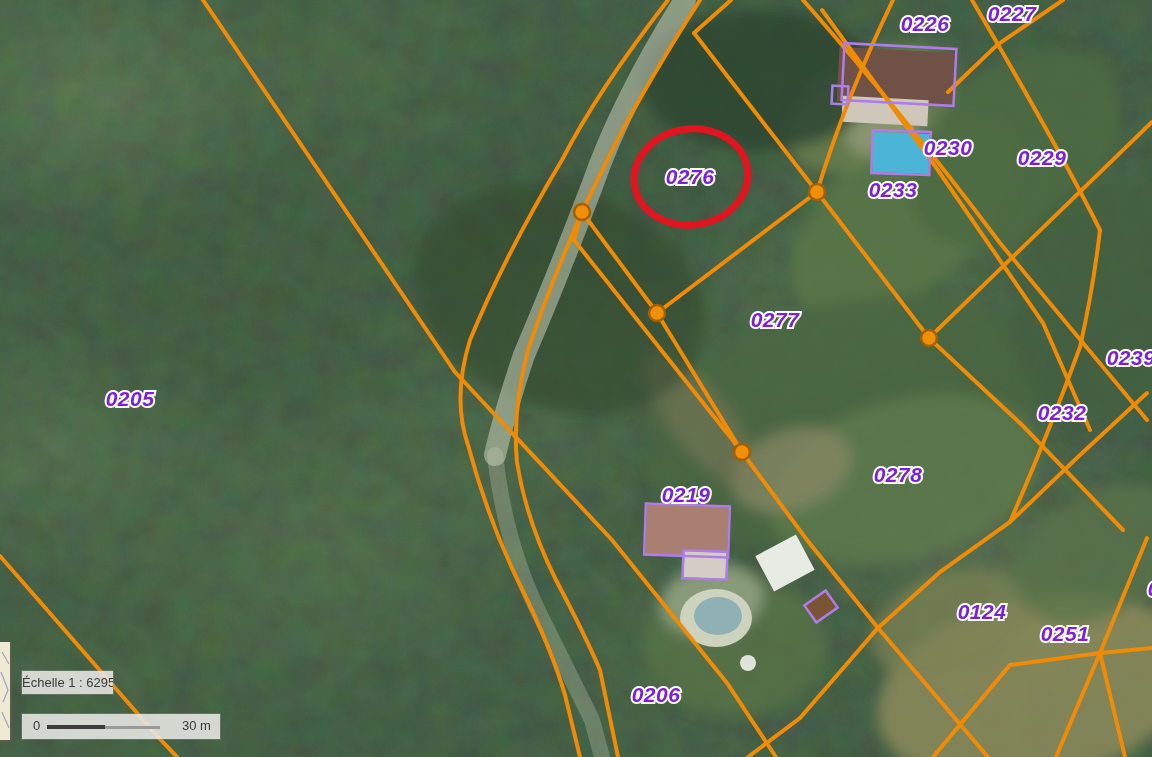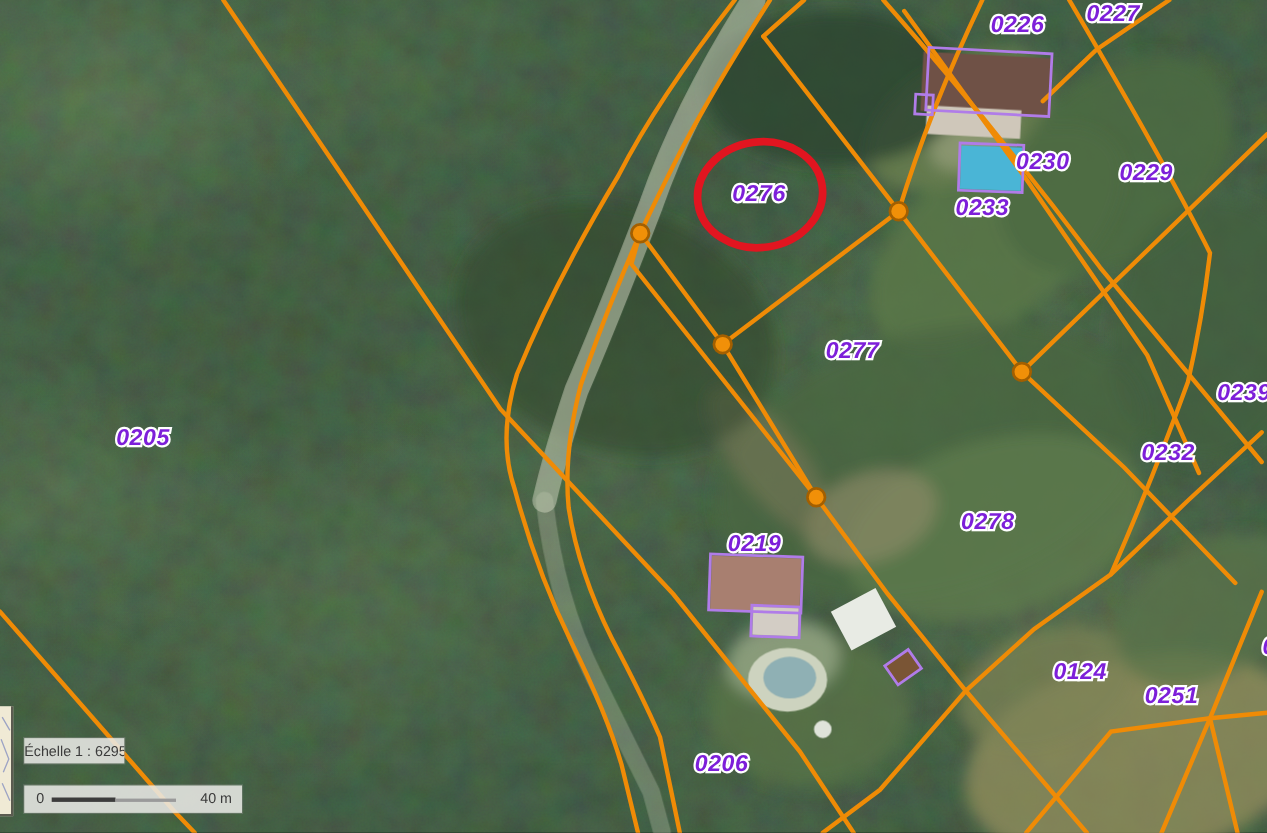--- a/index.html
+++ b/index.html
@@ -163,15 +163,15 @@
   </div>
 
   <div id="scaleTextPanel" class="panel">
     <span>Échelle 1 :  6295</span>
   </div>
 
   <div id="scaleBarPanel" class="panel">
     <span class="zero">0</span>
     <span class="seg dark"></span>
     <span class="seg light"></span>
-    <span class="endlbl">40 m</span>
+    <span class="endlbl">30 m</span>
   </div>
 </div>
 
 </body></html>

